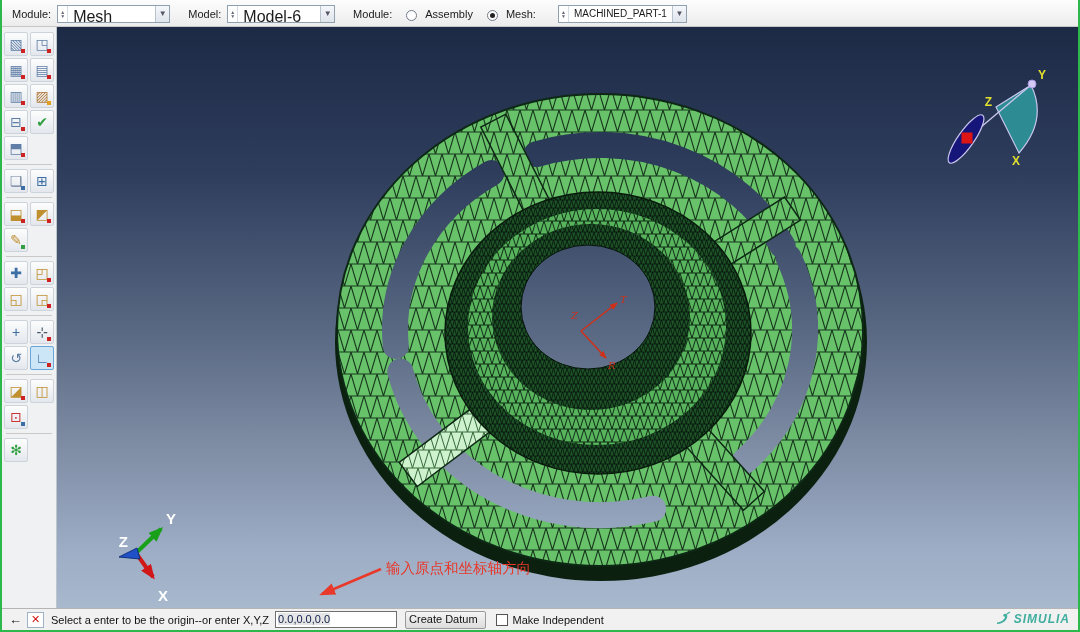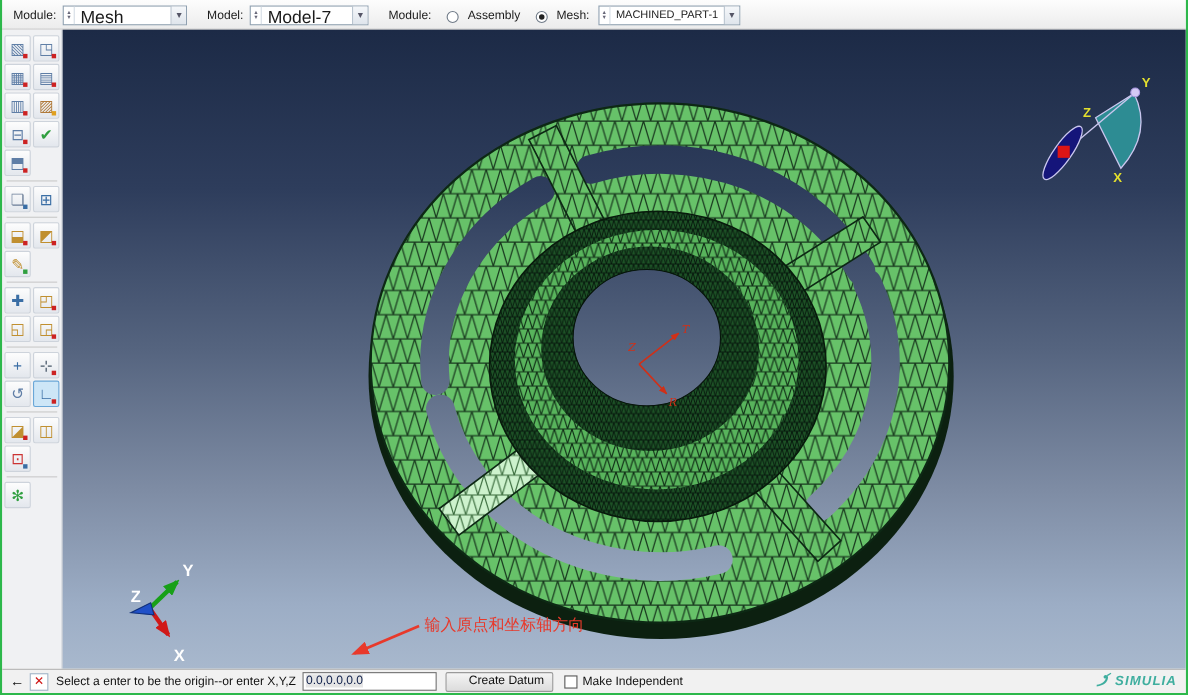--- a/index.html
+++ b/index.html
@@ -41,21 +41,21 @@
   
   .promptbar{ position:absolute; bottom:0; left:0; right:0; height:22px; background:#f1f1f1;
     border-top:1px solid #b5b5b5; display:flex; align-items:center; font-size:11px; color:#111; padding-left:5px;}
   .pbtn{ width:17px; height:16px; display:flex; align-items:center; justify-content:center; margin-right:3px;
          font-size:13px; cursor:pointer;}
   .pbtn.cancel{ border:1px solid #9fb2c5; background:#fff; color:#d01818; font-weight:bold; font-size:11px;}
   .ptext{ margin:0 6px 0 4px; white-space:nowrap;}
   .pinput{ width:122px; height:17px; background:#fff; border:1px solid #707070; padding:1px 2px;
            font-size:11px; overflow:hidden; white-space:nowrap;}
   .sel{ background:#e5e5e5; color:#0d1e4a; }
-  .button{ margin-left:8px; height:18px; padding:1px 7px 0 20px; background:linear-gradient(#f4f4f4,#dcdcdc);
+  .button{ margin-left:8px; height:18px; padding:1px 7px 0 3px; background:linear-gradient(#f4f4f4,#dcdcdc);
            border:1px solid #9a9a9a; border-radius:2px; font-size:11px; cursor:pointer;}
   .cb{ width:12px; height:12px; background:#fff; border:1px solid #555; display:inline-block; margin:0 5px 0 10px;}
   .cblabel{ white-space:nowrap;}
   .logo{ position:absolute; right:8px; bottom:3px; display:flex; align-items:center; gap:3px;justify-content:center;}
   .logotext{ color:#3fae9f; font-size:12px; font-weight:600; letter-spacing:1px; font-style:italic;}
 </style>
 </head>
 <body>
 
 <div class="app">
@@ -64,30 +64,30 @@
     <span class="mblabel">Module:</span>
     <div class="combo">
       <span class="spin">▲<br>▼</span>
       <span class="cvalue">Mesh</span>
       <span style="width:38px"></span>
       <span class="dd">▼</span>
     </div>
     <span class="mblabel">Model:</span>
     <div class="combo">
       <span class="spin">▲<br>▼</span>
-      <span class="cvalue">Model-7</span>
+      <span class="cvalue">Model-6</span>
       <span style="width:14px"></span>
       <span class="dd">▼</span>
     </div>
     <span class="mblabel">Module:</span>
     <span class="radio"></span>
     <span class="mblabel">Assembly</span>
     <span class="radio checked"></span>
     <span class="mblabel">Mesh:</span>
-    <div class="combo" style="margin-left:2px;justify-content:flex-end;">
+    <div class="combo" style="margin-left:16px;justify-content:flex-end;">
       <span class="spin">▲<br>▼</span>
       <span class="cvalue" style="font-size:10px">MACHINED_PART-1</span>
       <span class="dd">▼</span>
     </div>
   </div>
 
   <div class="toolbox" id="toolbox">
       <div class="tgroup">
         <span class="tool" style="color: rgb(95, 126, 166); --dot: #cc2222;">▧</span>
         <span class="tool" style="color: rgb(95, 126, 166); --dot: #cc2222;">◳</span>

